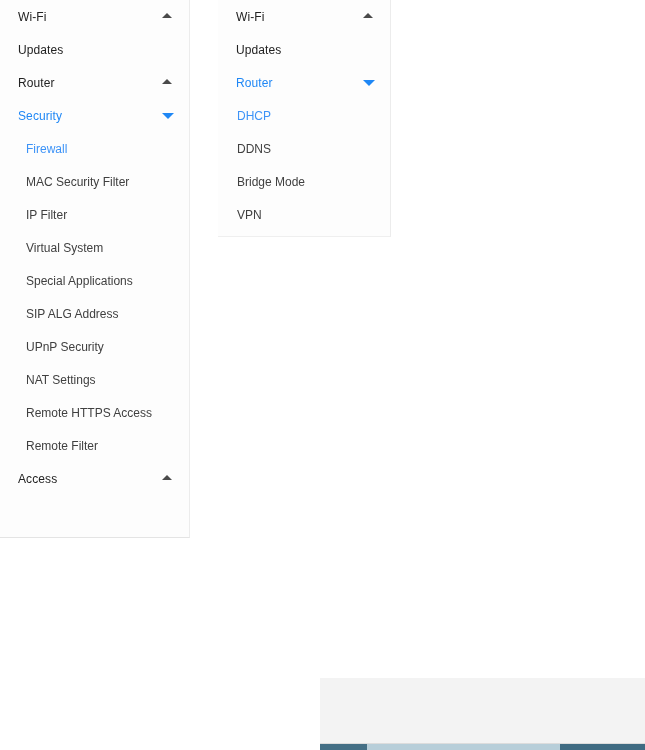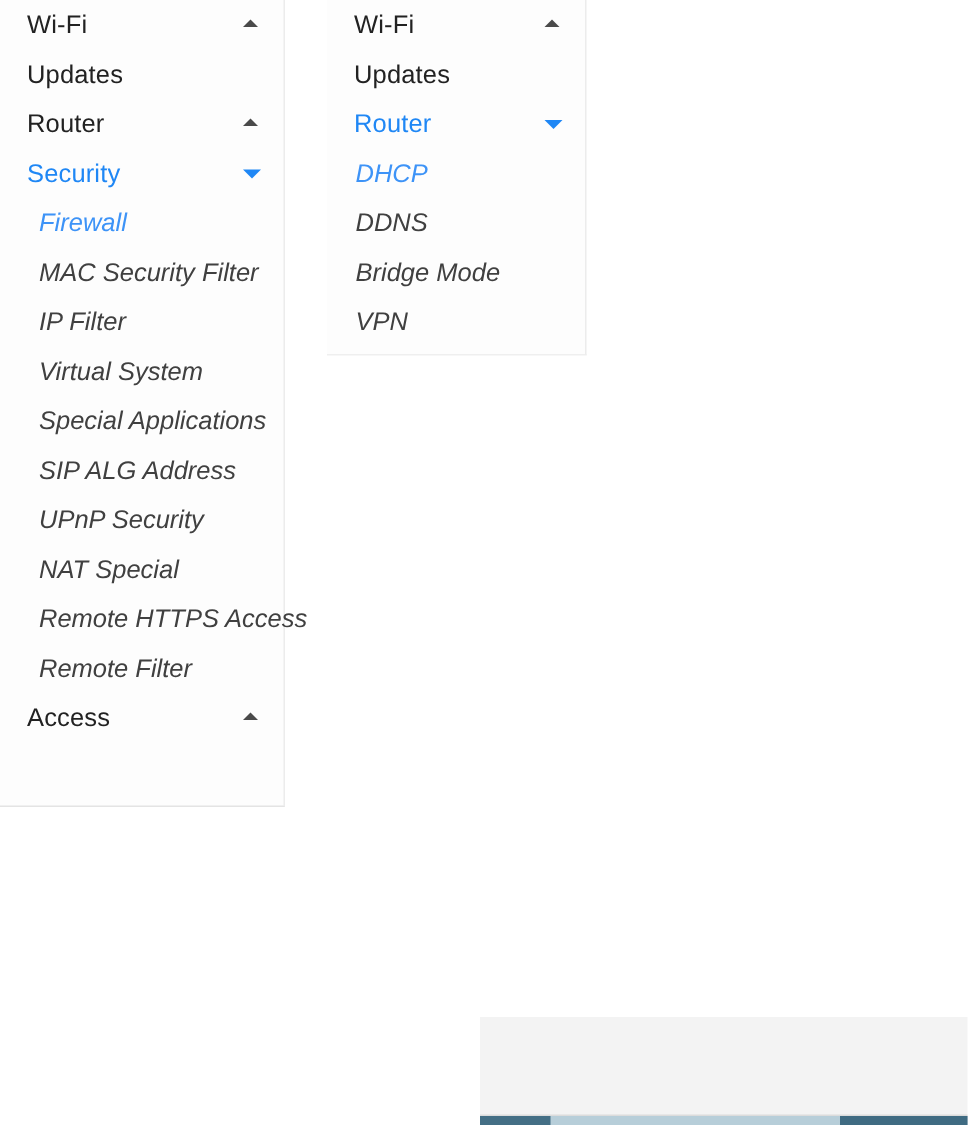--- a/index.html
+++ b/index.html
@@ -48,21 +48,21 @@
     position: relative;
     display: flex;
     align-items: center;
     justify-content: space-between;
     height: 33px;
     padding: 0 16px 0 18px;
     box-sizing: border-box;
     cursor: default;
   }
   .menu-row .label {
-    font-size: 17px;
+    font-size: 12px;
     line-height: 1;
     color: #222222;
     letter-spacing: 0.1px;
     white-space: nowrap;
   }
   .menu-row.is-active .label {
     color: #1f87f5;
   }
 
   
@@ -102,25 +102,24 @@
     align-items: center;
     height: 33px;
     padding-left: 26px;
     box-sizing: border-box;
     cursor: default;
   }
   #panel-right .sub-row {
     padding-left: 19px;
   }
   .sub-row .label {
-    font-size: 17px;
+    font-size: 12px;
     line-height: 1;
     color: #404040;
     white-space: nowrap;
-    font-style: italic;
   }
   .sub-row.is-active .label {
     color: #3d93f7;
   }
 
   
   #content-panel {
     position: absolute;
     left: 320px;
     top: 678px;
@@ -202,21 +201,21 @@
     <div class="sub-row">
       <span class="label">Special Applications</span>
     </div>
     <div class="sub-row">
       <span class="label">SIP ALG Address</span>
     </div>
     <div class="sub-row">
       <span class="label">UPnP Security</span>
     </div>
     <div class="sub-row">
-      <span class="label">NAT Special</span>
+      <span class="label">NAT Settings</span>
     </div>
     <div class="sub-row">
       <span class="label">Remote HTTPS Access</span>
     </div>
     <div class="sub-row">
       <span class="label">Remote Filter</span>
     </div>
   </div>
 
   <div class="menu-row">

